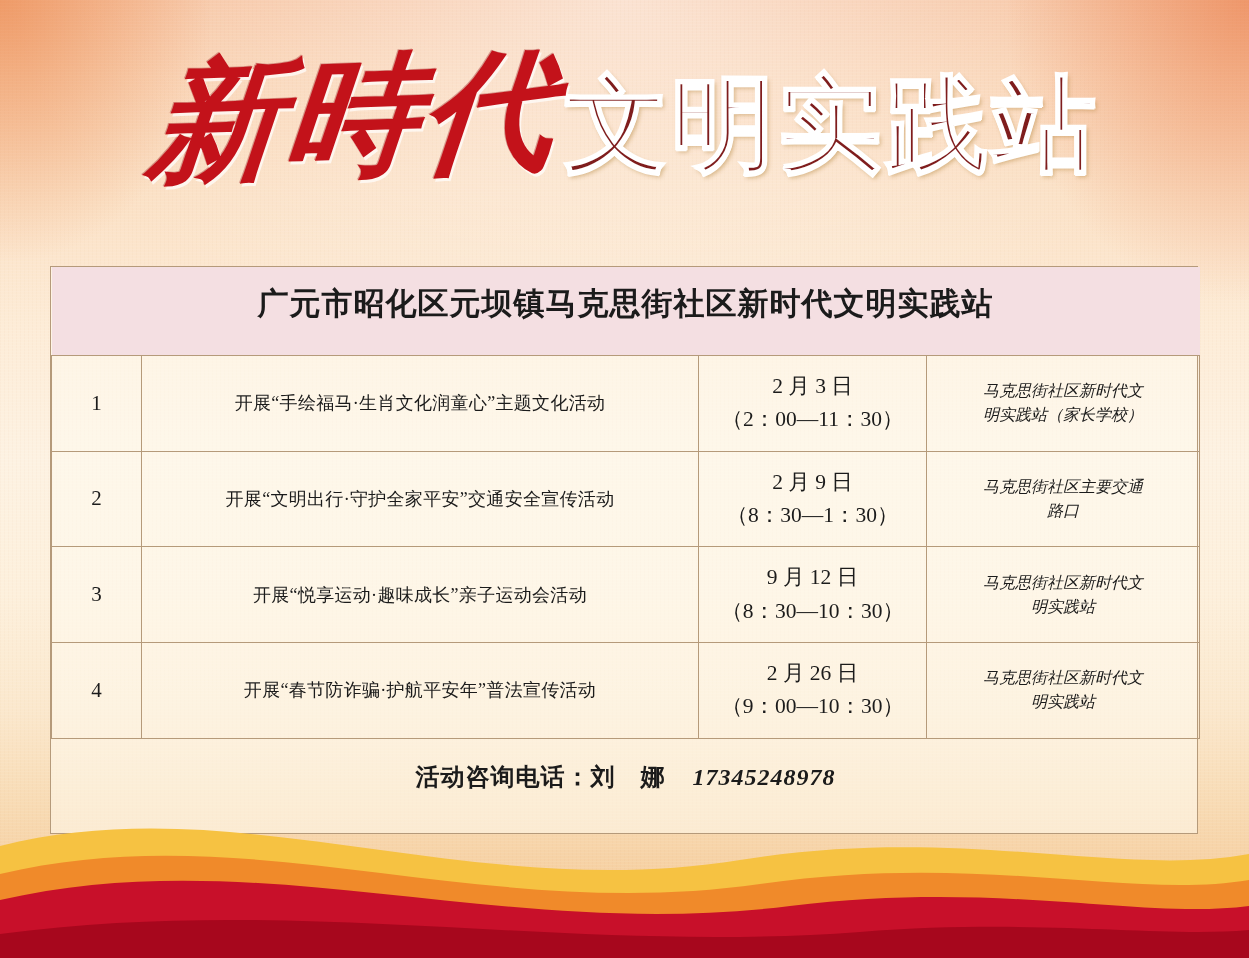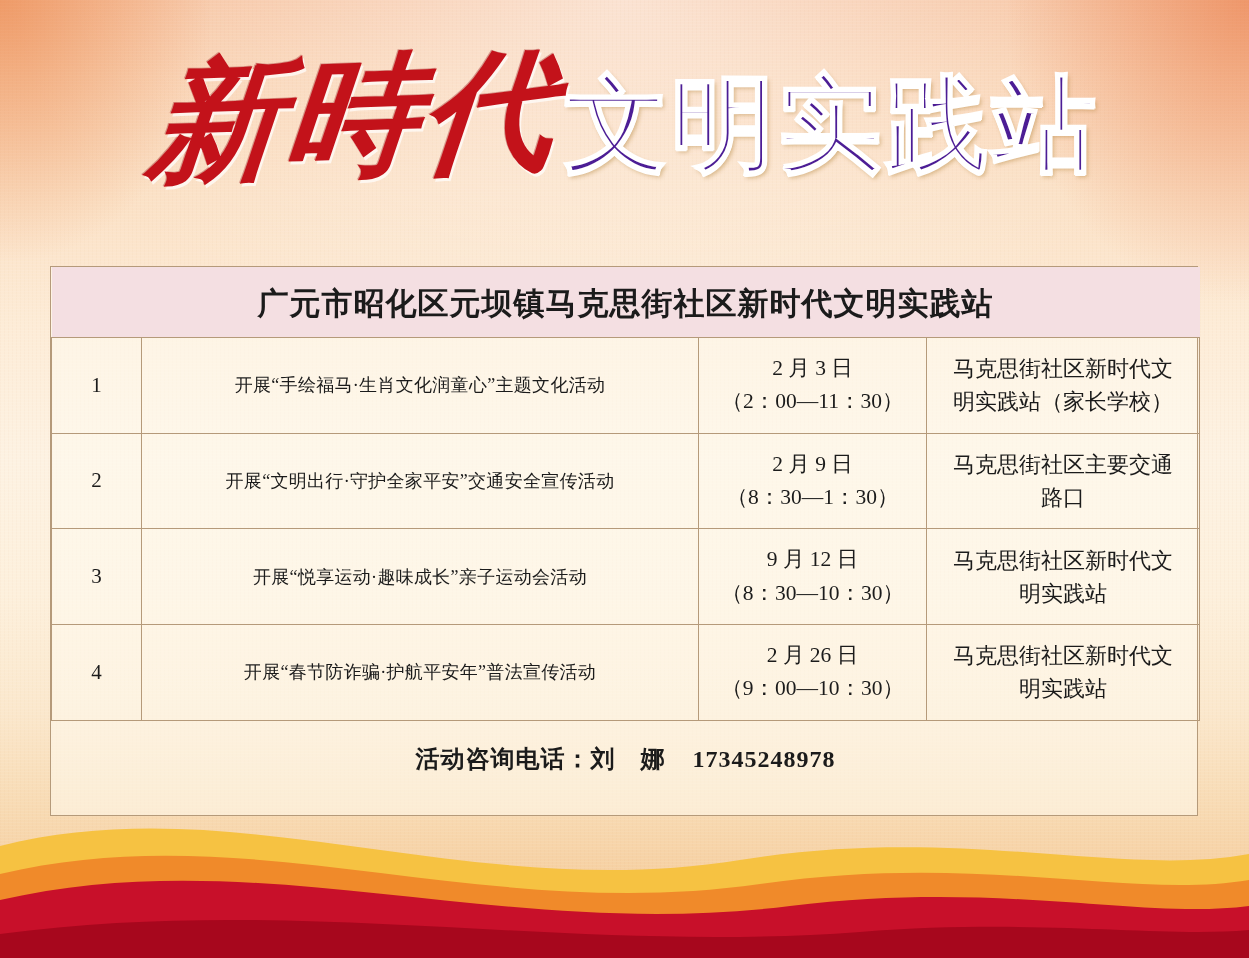--- a/index.html
+++ b/index.html
@@ -68,21 +68,21 @@
       2px 3px 0 rgba(255,255,255,.7),
       -1px -1px 0 rgba(150,10,14,.35);
     transform: skewX(-7deg) rotate(-2deg);
     line-height: 1;
   }
   .title-gold {
     font-family: "Liberation Serif", "DejaVu Serif", serif;
     font-size: 104px;
     font-weight: 700;
     letter-spacing: 3px;
-    color: #4c1d95;
+    color: #7f1d1d;
     -webkit-text-stroke: 2px #ffffff;
     text-shadow:
       0 2px 0 #fff,
       2px 3px 4px rgba(169,120,40,.45);
     line-height: 1;
     padding-top: 14px;
     text-align: right;
   }
 
   
@@ -99,21 +99,21 @@
     table-layout: fixed;
   }
   table.schedule td, table.schedule th {
     border: 1px solid #b59a7a;
     text-align: center;
     vertical-align: middle;
     color: #1b1b1b;
   }
   .banner-cell {
     background: #f4dfe2;
-    padding: 16px 10px 12px;
+    padding: 16px 10px 30px;
     font-size: 31px;
     font-weight: 700;
     letter-spacing: 1px;
     border-top: none !important;
     border-left: none !important;
     border-right: none !important;
   }
   .hrow th {
     background: rgba(255,252,244,.35);
     font-size: 23px;
@@ -123,34 +123,34 @@
   }
   .c-no    { width: 90px; }
   .c-topic { width: 557px; }
   .c-time  { width: 228px; }
   .c-place { width: 273px; }
 
   tbody tr td { padding: 14px 8px; font-size: 22px; }
   td.no    { font-size: 21px; }
   td.topic { font-size: 18px; letter-spacing: .3px; white-space: nowrap; }
   td.time  { font-size: 21.5px; line-height: 1.55; }
-  td.place { font-size: 22px; line-height: 1.5; }
+  td.place { font-size: 16px; line-height: 1.5; font-style: italic; }
   td.time .l2, td.place .l2 { display: block; }
 
   .contact-cell {
     padding: 22px 22px 40px;
     font-size: 24px;
     font-weight: 700;
     text-align: left;
     border-bottom: none !important;
     border-left: none !important;
     border-right: none !important;
     letter-spacing: 1px;
   }
-  .contact-cell .phone { margin-left: 20px; }
+  .contact-cell .phone { margin-left: 20px; font-style: italic; }
 </style>
 </head>
 <body>
 
 <div class="bg-base"></div>
 <div class="bg-noise"></div>
 <div class="bg-corner-left"></div>
 <div class="bg-corner-right"></div>
 
 <div class="header">

